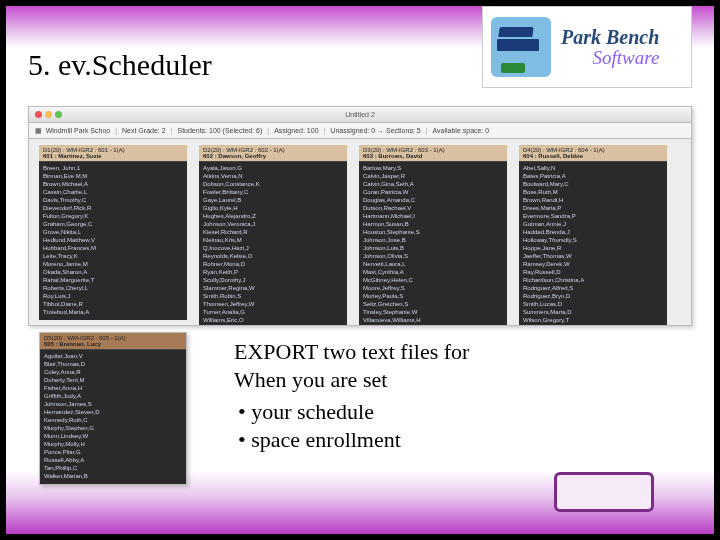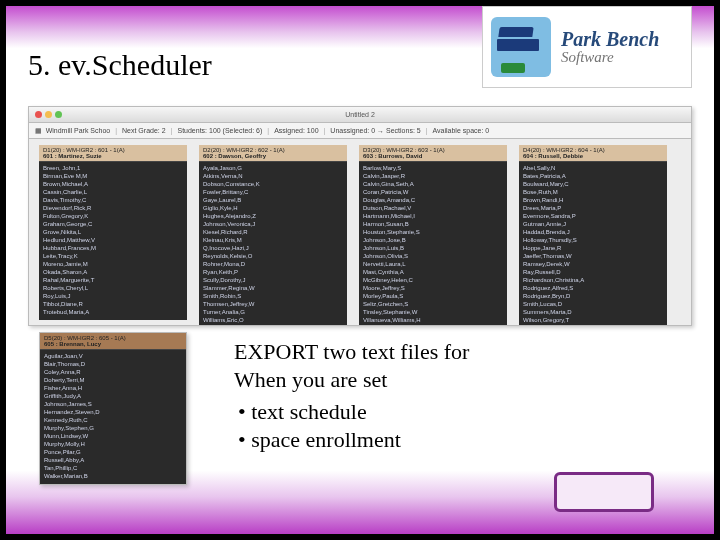--- a/index.html
+++ b/index.html
@@ -68,23 +68,24 @@
     border-radius: 1px;
   }
   .logo-text { margin-left: 10px; display: flex; flex-direction: column; }
   .logo-text .l1 {
     font-family: Georgia, serif;
     font-size: 20px; font-weight: bold; font-style: italic;
     color: #274a7a;
   }
   .logo-text .l2 {
     font-family: Georgia, serif;
-    font-size: 15px; font-style: italic;
-    color: #737373;
+    font-size: 19px; font-style: italic;
+    color: #8b5cf6;
     margin-top: -2px;
+    text-align: right;
   }
   .app-window {
     position: absolute;
     top: 100px; left: 22px;
     width: 664px; height: 220px;
     background: #ededed;
     border: 1px solid #bbb;
     box-shadow: 2px 2px 4px rgba(0,0,0,.2);
     overflow: hidden;
   }
@@ -357,19 +358,19 @@
         <div class="stud">Russell,Abby,A</div>
         <div class="stud">Tan,Phillip,C</div>
         <div class="stud">Walker,Marian,B</div>
       </div>
   </div>
 
   <div class="instruction">
     <div>EXPORT two text files for</div>
     <div>When you are set</div>
     <ul>
-      <li>text schedule</li>
+      <li>your schedule</li>
       <li>space enrollment</li>
     </ul>
   </div>
 
   <div class="corner-box"></div>
 </div>
 
 </body></html>

